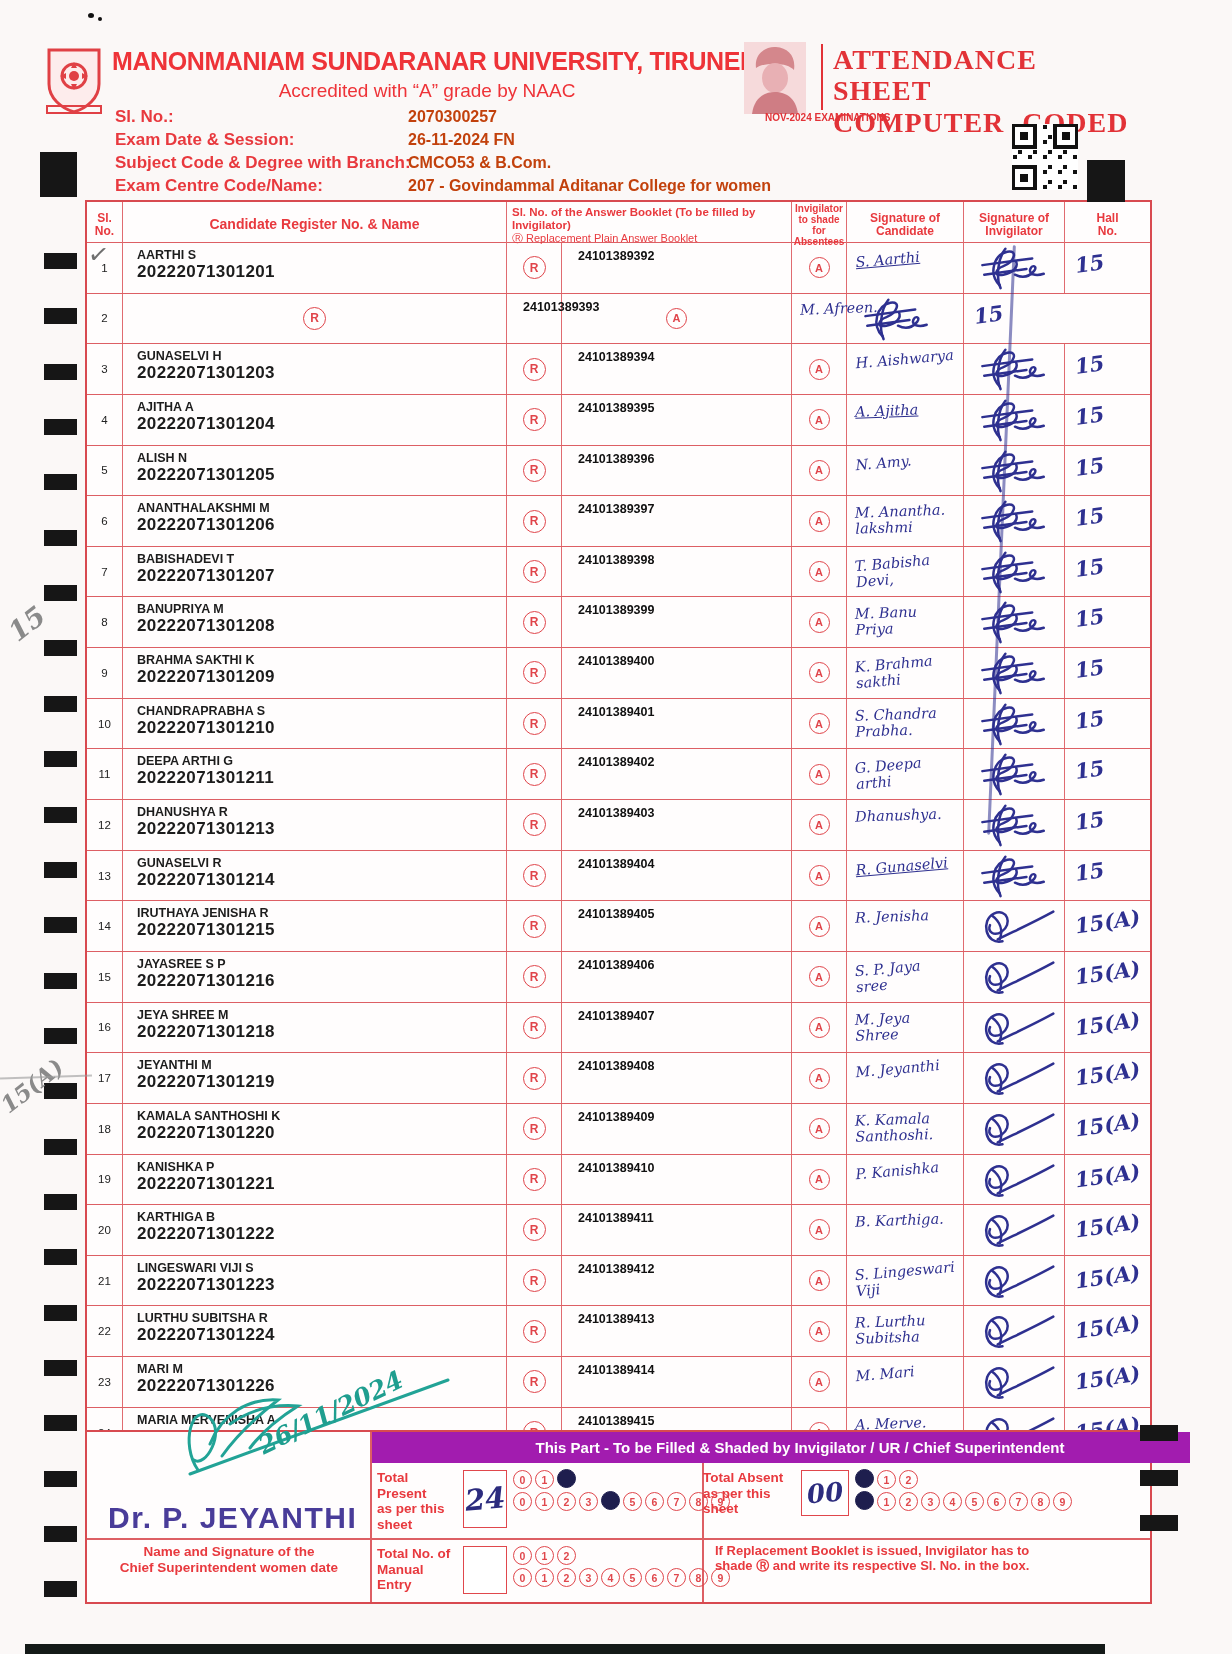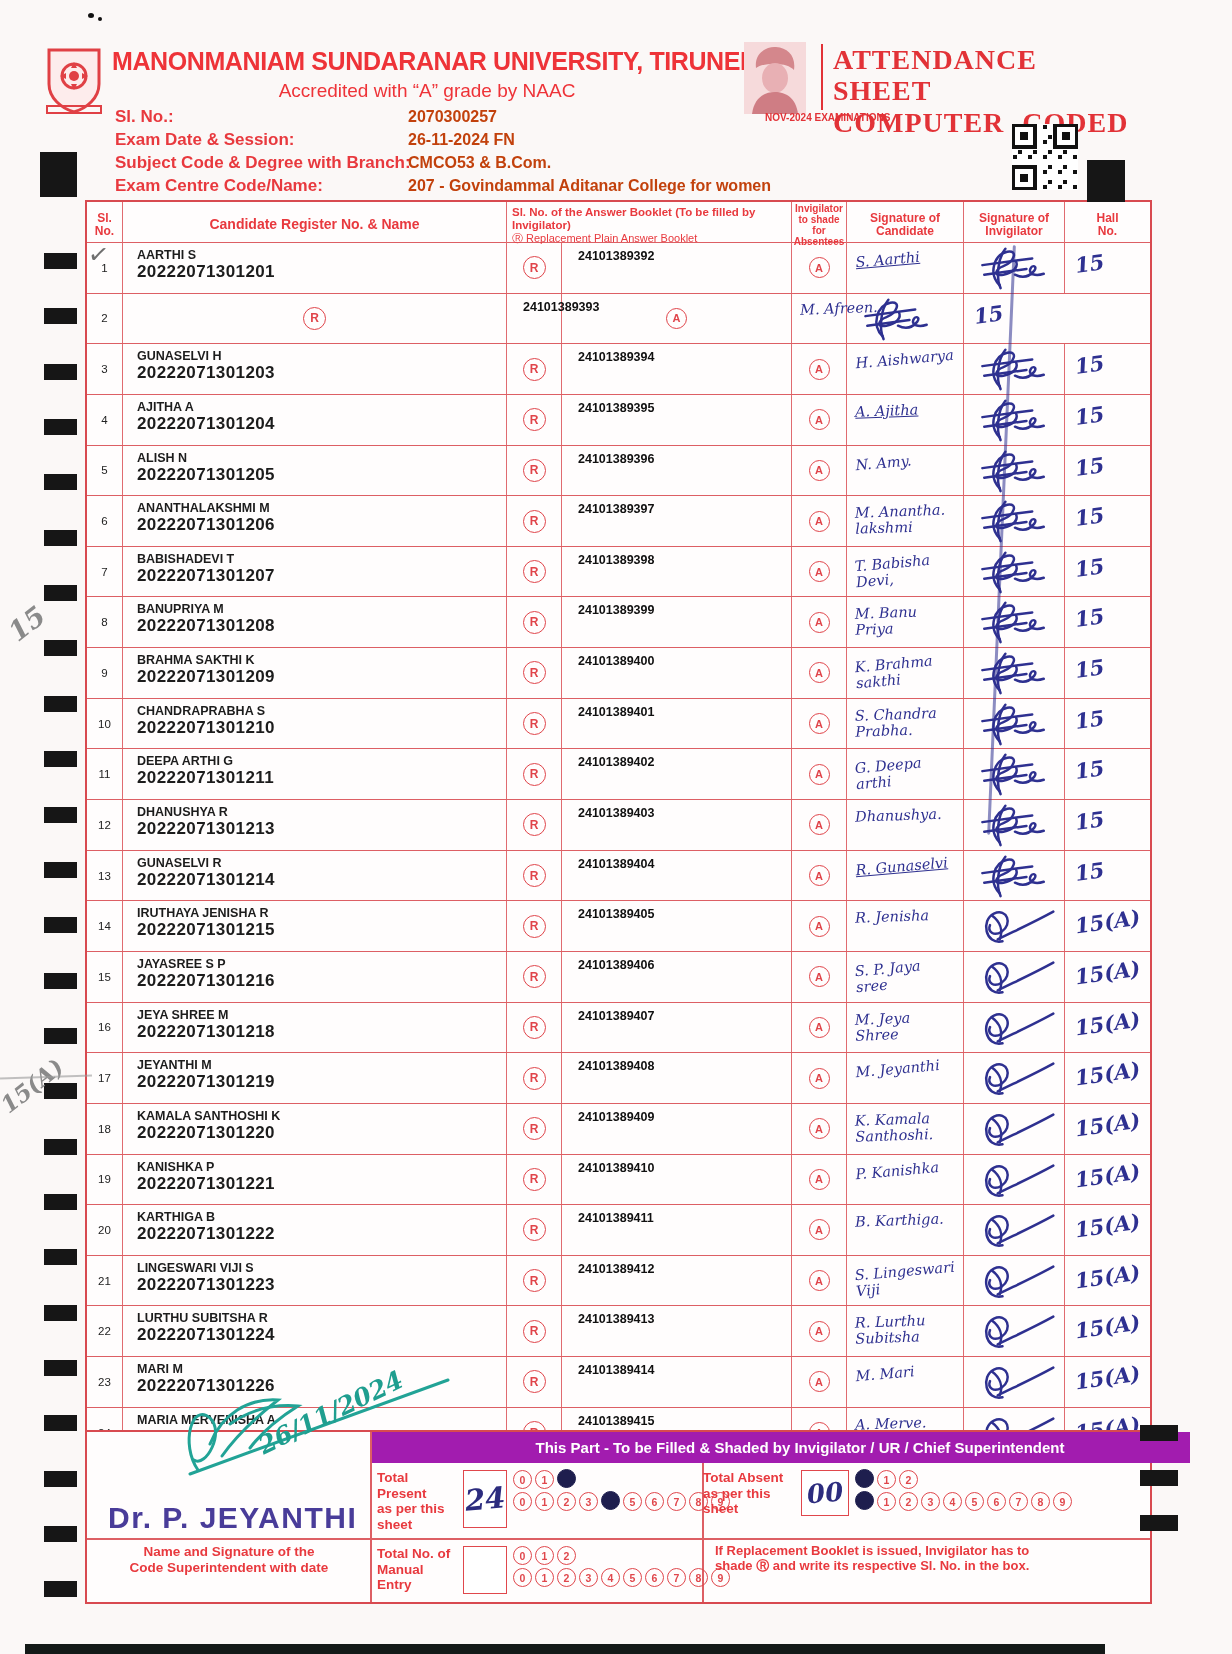--- a/index.html
+++ b/index.html
@@ -994,21 +994,21 @@
             <span class="bubble">6</span>
             <span class="bubble">7</span>
             <span class="bubble">8</span>
             <span class="bubble">9</span>
           </div>
         </div>
     </div>
 
     <div class="chief-label flabel">
       <div>Name and Signature of the</div>
-      <div>Code Superintendent with date</div>
+      <div>Chief Superintendent women date</div>
     </div>
 
     <div class="entry-group" style="left:290px;top:114px">
       <div class="flabel" style="width:80px">
         <div>Total No. of</div>
         <div>Manual Entry</div>
       </div>
       <div class="entrybox" style="width:42px;height:46px">
         <span class="hw-val"></span>
       </div>

